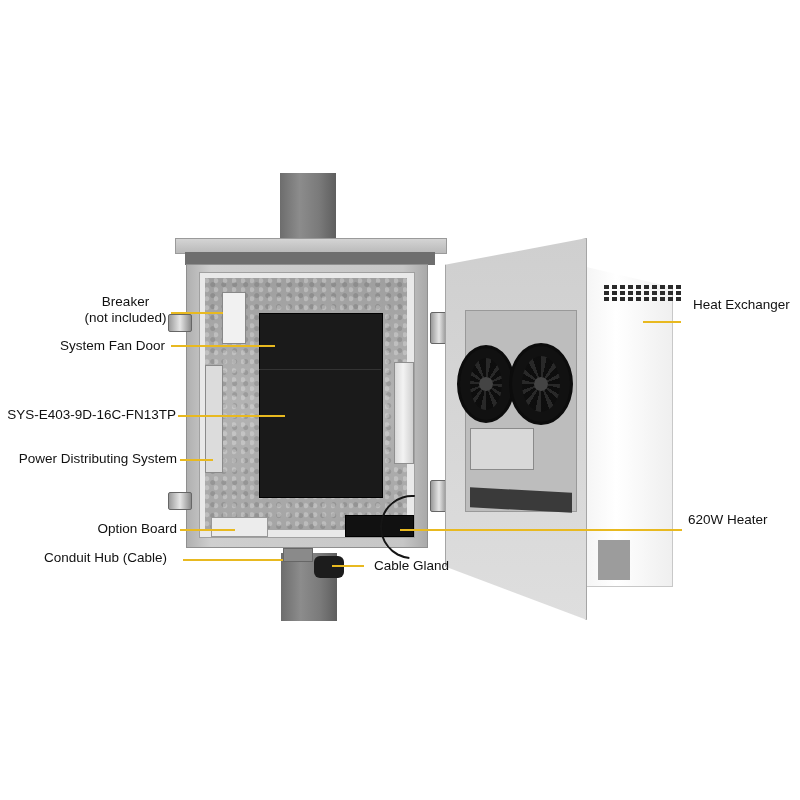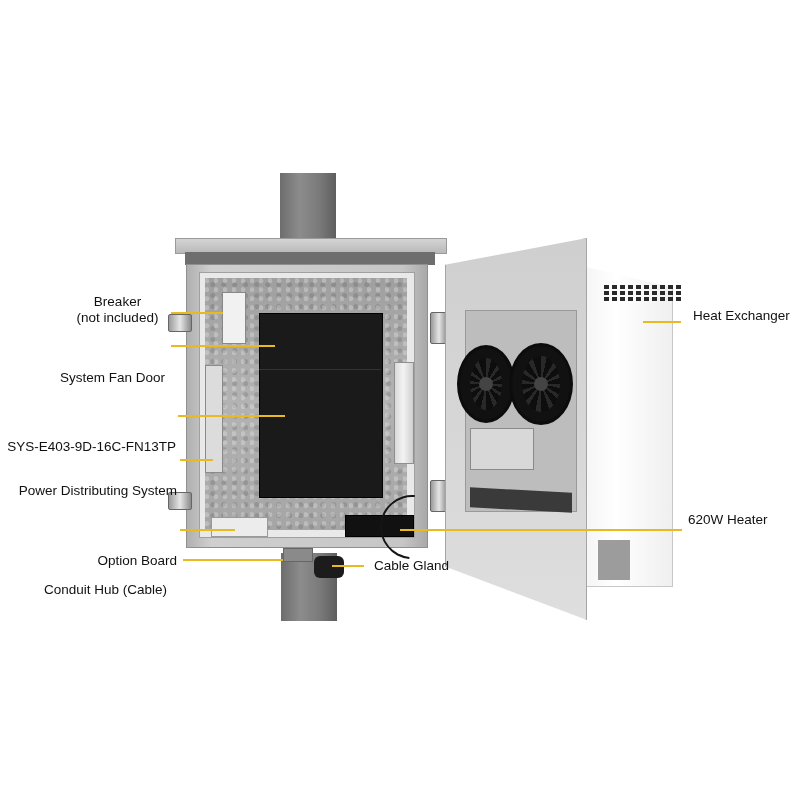--- a/index.html
+++ b/index.html
@@ -1,19 +1,19 @@
 <!DOCTYPE html>
 <html><head>
 <meta charset="utf-8">
 <style>
   html, body { margin: 0; padding: 0; background: #ffffff; }
   body { width: 800px; height: 800px; position: relative; overflow: hidden; font-family: "Liberation Sans", sans-serif; }
   .abs { position: absolute; }
   .label { position: absolute; font-size: 13.5px; color: #111; white-space: nowrap; line-height: 16px; }
-  .label.right { text-align: right; margin-top: 32px; }
+  .label.right { text-align: right; }
   .label.center { text-align: center; }
   .leader { position: absolute; height: 2px; background: #e8b920; }
 
   
   .pole { background: linear-gradient(90deg, #6d6d6d 0%, #8c8c8c 35%, #7a7a7a 70%, #5e5e5e 100%); }
 
   
   .roof { background: linear-gradient(180deg, #d4d4d4 0%, #b9b9b9 100%); border: 1px solid #9a9a9a; }
   .roof-under { background: #6e6e6e; }
   .body-frame { background: linear-gradient(90deg, #b0b0b0 0%, #cfcfcf 10%, #c6c6c6 90%, #a9a9a9 100%); border: 1px solid #8f8f8f; }
@@ -134,25 +134,25 @@
 <div class="leader" style="left:171px;top:312px;width:52px;"></div>
 <div class="leader" style="left:171px;top:345px;width:104px;"></div>
 <div class="leader" style="left:178px;top:415px;width:107px;"></div>
 <div class="leader" style="left:180px;top:459px;width:33px;"></div>
 <div class="leader" style="left:180px;top:529px;width:55px;"></div>
 <div class="leader" style="left:183px;top:559px;width:100px;"></div>
 <div class="leader" style="left:332px;top:565px;width:32px;"></div>
 <div class="leader" style="left:400px;top:529px;width:282px;"></div>
 <div class="leader" style="left:643px;top:321px;width:38px;"></div>
 
-<div class="label center" style="left:70px;top:294px;width:95px;">
+<div class="label center" style="left:78px;top:294px;width:95px;">
   <div>Breaker</div>
   <div>(not included)</div>
 </div>
 <div class="label right" style="right:635px;top:338px;">System Fan Door</div>
 <div class="label right" style="right:624px;top:407px;">SYS-E403-9D-16C-FN13TP</div>
 <div class="label right" style="right:623px;top:451px;">Power Distributing System</div>
 <div class="label right" style="right:623px;top:521px;">Option Board</div>
 <div class="label right" style="right:633px;top:550px;">Conduit Hub (Cable)</div>
 
-<div class="label" style="left:693px;top:308px;text-align:right;">Heat Exchanger</div>
+<div class="label" style="left:693px;top:297px;text-align:right;">Heat Exchanger</div>
 <div class="label" style="left:688px;top:512px;">620W Heater</div>
 <div class="label" style="left:374px;top:558px;">Cable Gland</div>
 
 </body></html>

